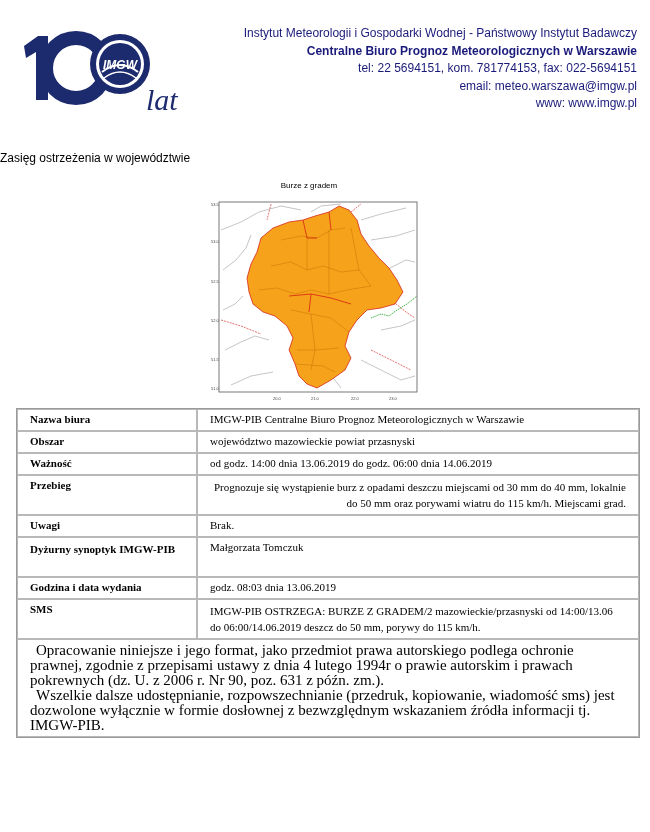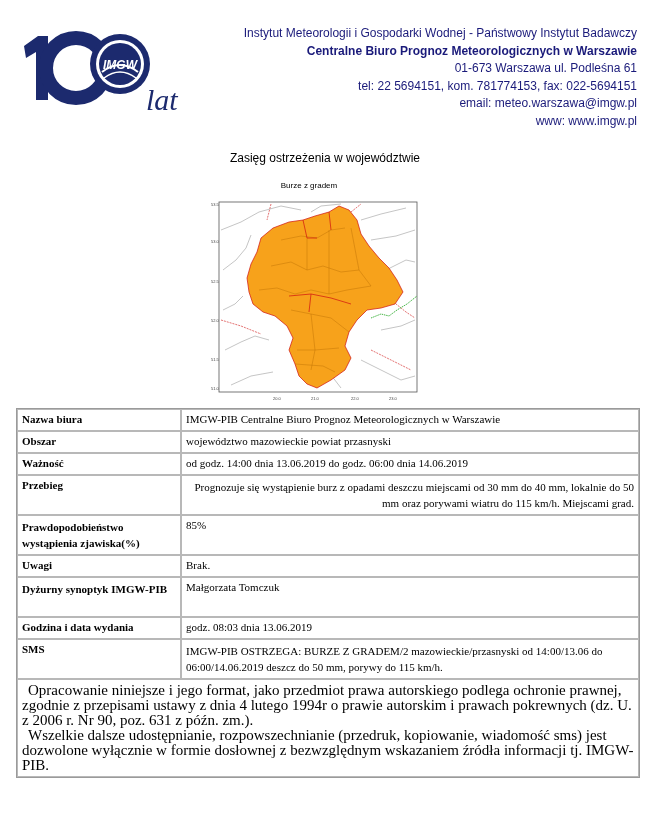--- a/index.html
+++ b/index.html
@@ -3,27 +3,27 @@
 <meta charset="utf-8">
 <style>
   html, body { margin: 0; padding: 0; background: #ffffff; }
   body { width: 650px; height: 832px; position: relative; overflow: hidden; font-family: "Liberation Sans", sans-serif; color: #000; }
 
   
   .logo { position: absolute; left: 20px; top: 28px; width: 180px; height: 90px; }
   .inst { position: absolute; right: 13px; top: 25px; text-align: right; font-family: "Liberation Sans", sans-serif; font-size: 12px; line-height: 17.5px; color: #1a1a7a; }
   .inst .bold { font-weight: bold; }
 
-  .map-title { position: absolute; left: 0; width: 650px; top: 151px; text-align: center; font-size: 12px; color: #000; }
+  .map-title { position: absolute; left: 0; width: 650px; top: 151px; text-align: left; font-size: 12px; color: #000; }
   .map-box { position: absolute; left: 211px; top: 200px; width: 210px; height: 205px; }
 
   
   .tbl-wrap { position: absolute; left: 16px; top: 408px; width: 624px; }
   table.warn { border-collapse: separate; border-spacing: 0; width: 624px; border: 1px solid #9a9a9a; font-family: "Liberation Serif", serif; font-size: 11px; }
-  table.warn td { border: 1px solid #b8b8b8; vertical-align: top; padding: 3px 4px; }
+  table.warn td { border: 1px solid #b8b8b8; vertical-align: top; padding: 3px 12px; }
   table.warn td.lbl { width: 154px; font-weight: bold; }
   table.warn td.title-cell { text-align: center; color: #d40000; font-weight: bold; font-size: 14px; padding: 4px 0 6px 0; }
   .foot { font-family: "Liberation Serif", serif; font-size: 15px; line-height: 15px; padding: 4px 6px 4px 6px; }
 </style>
 </head>
 <body>
 
 <div class="logo">
   <svg width="180" height="90" viewBox="0 0 180 90">
 
@@ -37,21 +37,20 @@
     <path d="M82 44 Q100 30 118 44" stroke="#ffffff" stroke-width="2" fill="none"></path>
     <path d="M84 50 Q100 38 116 50" stroke="#ffffff" stroke-width="1.5" fill="none"></path>
     <text x="100" y="41" text-anchor="middle" font-family="Liberation Sans, sans-serif" font-size="12" font-weight="bold" font-style="italic" fill="#ffffff">IMGW</text>
     <text x="126" y="82" font-family="Liberation Serif, serif" font-size="30" font-style="italic" fill="#1c2a6e">lat</text>
   </svg>
 </div>
 
 <div class="inst">
   <div class="bold" style="font-weight:normal;">Instytut Meteorologii i Gospodarki Wodnej - Państwowy Instytut Badawczy</div>
   <div class="bold">Centralne Biuro Prognoz Meteorologicznych w Warszawie</div>
-  <div>01-673 Warszawa ul. Podleśna 61</div>
   <div>tel: 22 5694151, kom. 781774153, fax: 022-5694151</div>
   <div>email: meteo.warszawa@imgw.pl</div>
   <div>www: www.imgw.pl</div>
 </div>
 
 <div class="map-title">Zasięg ostrzeżenia w województwie</div>
 
 <div class="map-box" style="top: 182px;">
   <svg width="210" height="223" viewBox="0 -18 210 223" font-family="Liberation Sans, sans-serif">
     <text x="98" y="-12" text-anchor="middle" font-size="8" fill="#000">Burze z gradem</text>
@@ -132,24 +131,20 @@
       <td>województwo mazowieckie powiat przasnyski</td>
     </tr>
     <tr style="height:22px;">
       <td class="lbl">Ważność</td>
       <td>od godz. 14:00 dnia 13.06.2019 do godz. 06:00 dnia 14.06.2019</td>
     </tr>
     <tr style="height:40px;">
       <td class="lbl">Przebieg</td>
       <td style="line-height:16px;text-align:right;">Prognozuje się wystąpienie burz z opadami deszczu miejscami od 30 mm do 40 mm, lokalnie do 50 mm oraz porywami wiatru do 115 km/h. Miejscami grad.</td>
     </tr>
-    <tr style="height:38px;">
-      <td class="lbl" style="line-height:16px;">Prawdopodobieństwo wystąpienia zjawiska(%)</td>
-      <td>85%</td>
-    </tr>
     <tr style="height:22px;">
       <td class="lbl">Uwagi</td>
       <td>Brak.</td>
     </tr>
     <tr style="height:40px;">
       <td class="lbl" style="line-height:16px;">Dyżurny synoptyk IMGW-PIB</td>
       <td>Małgorzata Tomczuk</td>
     </tr>
     <tr style="height:22px;">
       <td class="lbl">Godzina i data wydania</td>

